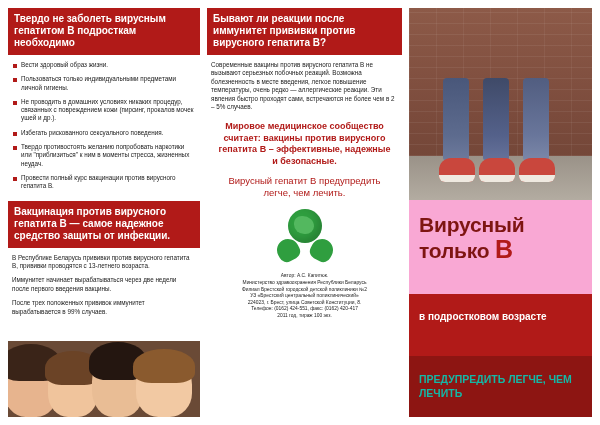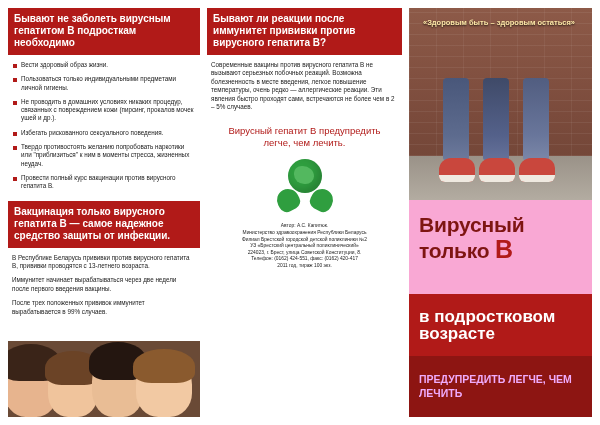--- a/index.html
+++ b/index.html
@@ -247,32 +247,32 @@
     position: absolute;
     left: 0;
     top: 286px;
     width: 183px;
     height: 62px;
     background: #b11a18;
     color: #ffffff;
   }
   .title-sub {
     font-weight: bold;
-    font-size: 17px;
+    font-size: 10px;
     line-height: 17px;
     padding: 14px 18px 0 10px;
   }
   .title-foot-band {
     position: absolute;
     left: 0;
     top: 348px;
     width: 183px;
     height: 61px;
     background: #8d1512;
-    color: #f0abfc;
+    color: #14b8a6;
   }
   .title-foot {
     font-weight: bold;
     font-size: 10.5px;
     line-height: 14px;
     padding: 16px 10px 0 10px;
   }
   .wall-quote {
     position: absolute;
     left: 10px;
@@ -285,32 +285,32 @@
     line-height: 10px;
     text-shadow: 0 1px 2px rgba(0,0,0,0.8);
   }
 </style>
 </head>
 <body>
 
 <div id="page">
 
   <div class="col1">
-    <div class="red-head">Бывают не заболеть вирусным гепатитом В подросткам необходимо</div>
+    <div class="red-head">Твердо не заболеть вирусным гепатитом В подросткам необходимо</div>
 
     <ul class="bullets">
       <li>Вести здоровый образ жизни.</li>
       <li>Пользоваться только индивидуальными предметами личной гигиены.</li>
       <li>Не проводить в домашних условиях никаких процедур, связанных с повреждением кожи (пирсинг, прокалов мочек ушей и др.).</li>
       <li>Избегать рискованного сексуального поведения.</li>
       <li>Твердо противостоять желанию попробовать наркотики или "приблизиться" к ним в моменты стресса, жизненных неудач.</li>
       <li>Провести полный курс вакцинации против вирусного гепатита В.</li>
     </ul>
 
-    <div class="red-head">Вакцинация только вирусного гепатита В — самое надежное средство защиты от инфекции.</div>
+    <div class="red-head">Вакцинация против вирусного гепатита В — самое надежное средство защиты от инфекции.</div>
 
     <div class="body-text">
       <p>В Республике Беларусь прививки против вирусного гепатита В, прививки проводятся с 13-летнего возраста.</p>
       <p>Иммунитет начинает вырабатываться через две недели после первого введения вакцины.</p>
       <p>После трех положенных прививок иммунитет вырабатывается в 99% случаев.</p>
     </div>
 
     <div class="photo-teens">
       <div class="teen" style="left:-4px;width:54px;height:64px;background:#e7b48e;">
         <div class="hair" style="background:#3a2418;"></div>
@@ -327,20 +327,21 @@
     </div>
   </div>
 
   <div class="col2">
     <div class="red-head">Бывают ли реакции после иммунитет прививки против вирусного гепатита В?</div>
 
     <div class="body-text">
       <p>Современные вакцины против вирусного гепатита В не вызывают серьезных побочных реакций. Возможна болезненность в месте введения, легкое повышение температуры, очень редко — аллергические реакции. Эти явления быстро проходят сами, встречаются не более чем в 2 – 5% случаев.</p>
     </div>
 
+    <div class="mid-quote">Мировое медицинское сообщество считает: вакцины против вирусного гепатита В – эффективные, надежные и безопасные.</div>
 
     <div class="mid-sub-red">Вирусный гепатит В предупредить легче, чем лечить.</div>
 
     <div class="globe-wrap">
       <span class="globe">
         <span class="hand-l"></span>
         <span class="hand-r"></span>
         <span class="ball"></span>
       </span>
     </div>
@@ -368,21 +369,20 @@
       </div>
       <div class="legs l2">
         <div class="jeans" style="background:linear-gradient(180deg,#3f4a68 0%,#54618a 70%,#66729a 100%);"></div>
           <div class="shoe"></div>
       </div>
       <div class="legs l3">
         <div class="jeans" style="background:linear-gradient(180deg,#515d80 0%,#69769b 70%,#7b87a8 100%);"></div>
           <div class="shoe"></div>
       </div>
 
-      <div class="wall-quote">«Здоровым быть – здоровым остаться»</div>
     </div>
 
     <div class="title-band">
       <div class="title-main">
         <div>Вирусный</div>
         <div>
           <span>только</span>
           <span class="bigB">В</span>
         </div>
       </div>

